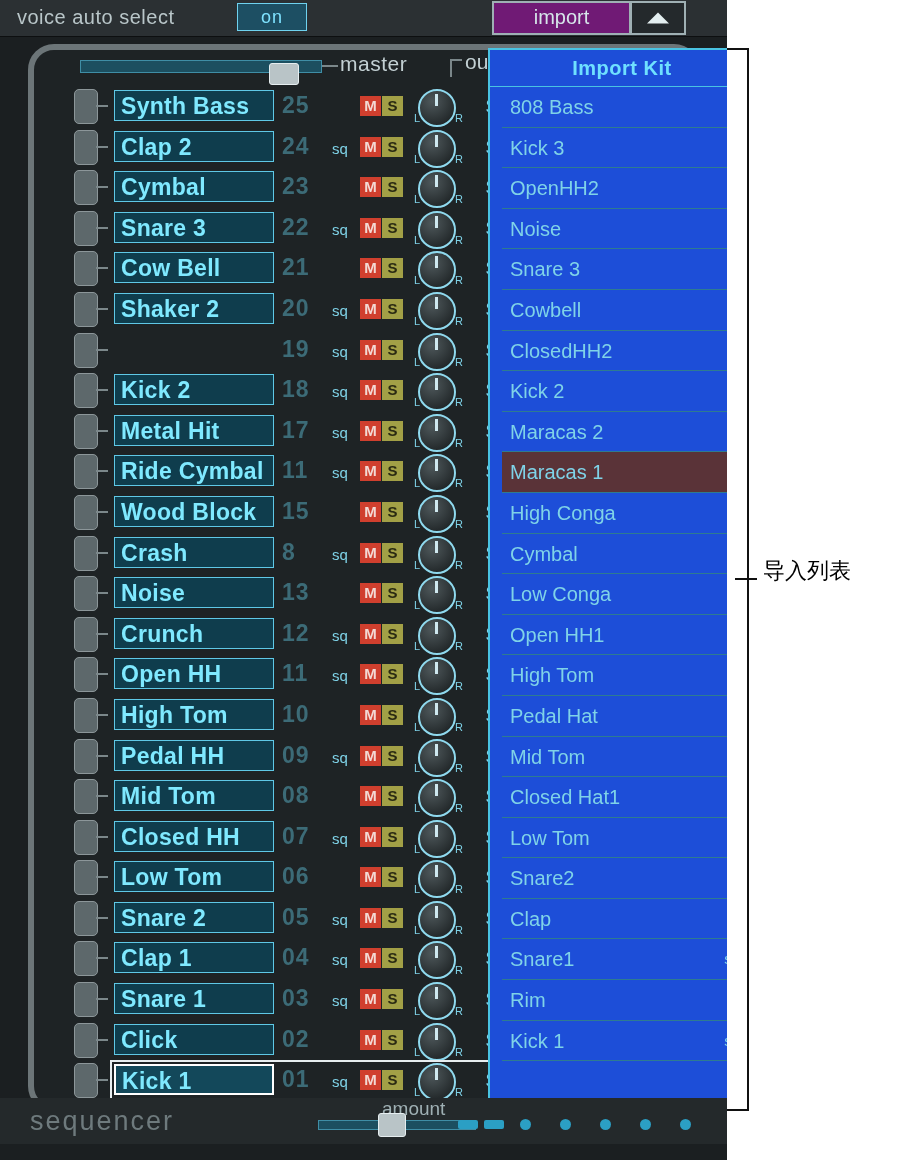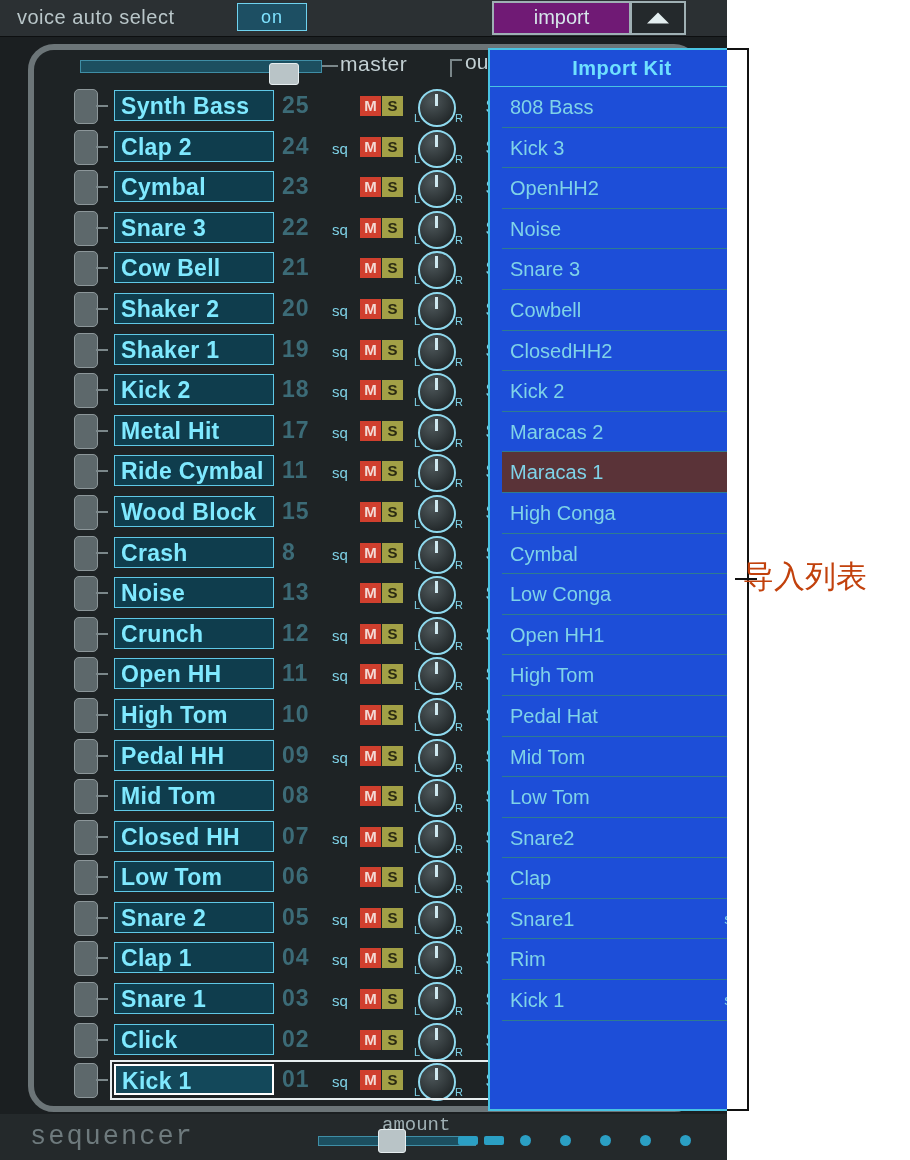--- a/index.html
+++ b/index.html
@@ -323,24 +323,23 @@
     position: absolute;
     right: 14px; top: 0;
     font-size: 15px;
     line-height: 40px;
     color: #7fd3e8;
   }
 
   
   #bottom {
     position: absolute;
-    left: 0; bottom: 0;
+    left: 0; bottom: 16px;
     width: 727px; height: 46px;
     background: #24292b;
-    font-family: Liberation Mono, monospace;
   }
   #seq-label {
     position: absolute;
     left: 30px; top: 8px;
     color: #6e7a7d;
     font-size: 27px;
     letter-spacing: 2px;
   }
   #accent-label {
     position: absolute;
@@ -408,23 +407,23 @@
     background: #111111;
   }
   #anno-tick-mid {
     position: absolute;
     left: 8px; top: 578px;
     width: 22px; height: 2px;
     background: #111111;
   }
   #anno-text {
     position: absolute;
-    left: 16px; top: 556px;
-    color: #c2410c;
-    font-size: 31px;
+    left: 36px; top: 556px;
+    color: #000000;
+    font-size: 22px;
     white-space: nowrap;
   }
 </style>
 </head>
 <body>
 
 <div id="plugin">
 
   <div class="ghost-ring" style="left:330px; top:120px; width:200px; height:200px;"></div>
   <div class="ghost-ring thin" style="left:300px; top:330px; width:260px; height:260px;"></div>
@@ -554,21 +553,20 @@
         <div class="pan-knob">
           <div class="pointer"></div>
         </div>
         <div class="pan-l">L</div>
         <div class="pan-r">R</div>
         <div class="sub-label">Sub 1</div>
       </div>
       <div class="voice-row">
         <div class="side-tab"></div>
         <div class="tab-stub"></div>
-        <div class="name-field">Shaker 1</div>
         <div class="row-num">19</div>
         <div class="sq-tag">sq</div>
         <div class="ms-group">
           <div class="ms-m">M</div>
           <div class="ms-s">S</div>
         </div>
         <div class="pan-knob">
           <div class="pointer"></div>
         </div>
         <div class="pan-l">L</div>
@@ -900,20 +898,21 @@
         <div class="kit-item"><span>Kick 2</span><span class="sq"></span></div>
         <div class="kit-item"><span>Maracas 2</span><span class="sq"></span></div>
         <div class="kit-item highlight"><span>Maracas 1</span><span class="sq"></span></div>
         <div class="kit-item"><span>High Conga</span><span class="sq"></span></div>
         <div class="kit-item"><span>Cymbal</span><span class="sq"></span></div>
         <div class="kit-item"><span>Low Conga</span><span class="sq"></span></div>
         <div class="kit-item"><span>Open HH1</span><span class="sq"></span></div>
         <div class="kit-item"><span>High Tom</span><span class="sq"></span></div>
         <div class="kit-item"><span>Pedal Hat</span><span class="sq"></span></div>
         <div class="kit-item"><span>Mid Tom</span><span class="sq"></span></div>
+        <div class="kit-item"><span>Closed Hat1</span><span class="sq"></span></div>
         <div class="kit-item"><span>Low Tom</span><span class="sq"></span></div>
         <div class="kit-item"><span>Snare2</span><span class="sq"></span></div>
         <div class="kit-item"><span>Clap</span><span class="sq"></span></div>
         <div class="kit-item"><span>Snare1</span><span class="sq">sq</span></div>
         <div class="kit-item"><span>Rim</span><span class="sq"></span></div>
         <div class="kit-item"><span>Kick 1</span><span class="sq">sq</span></div>
       </div>
   </div>
 
   <div id="bottom">

